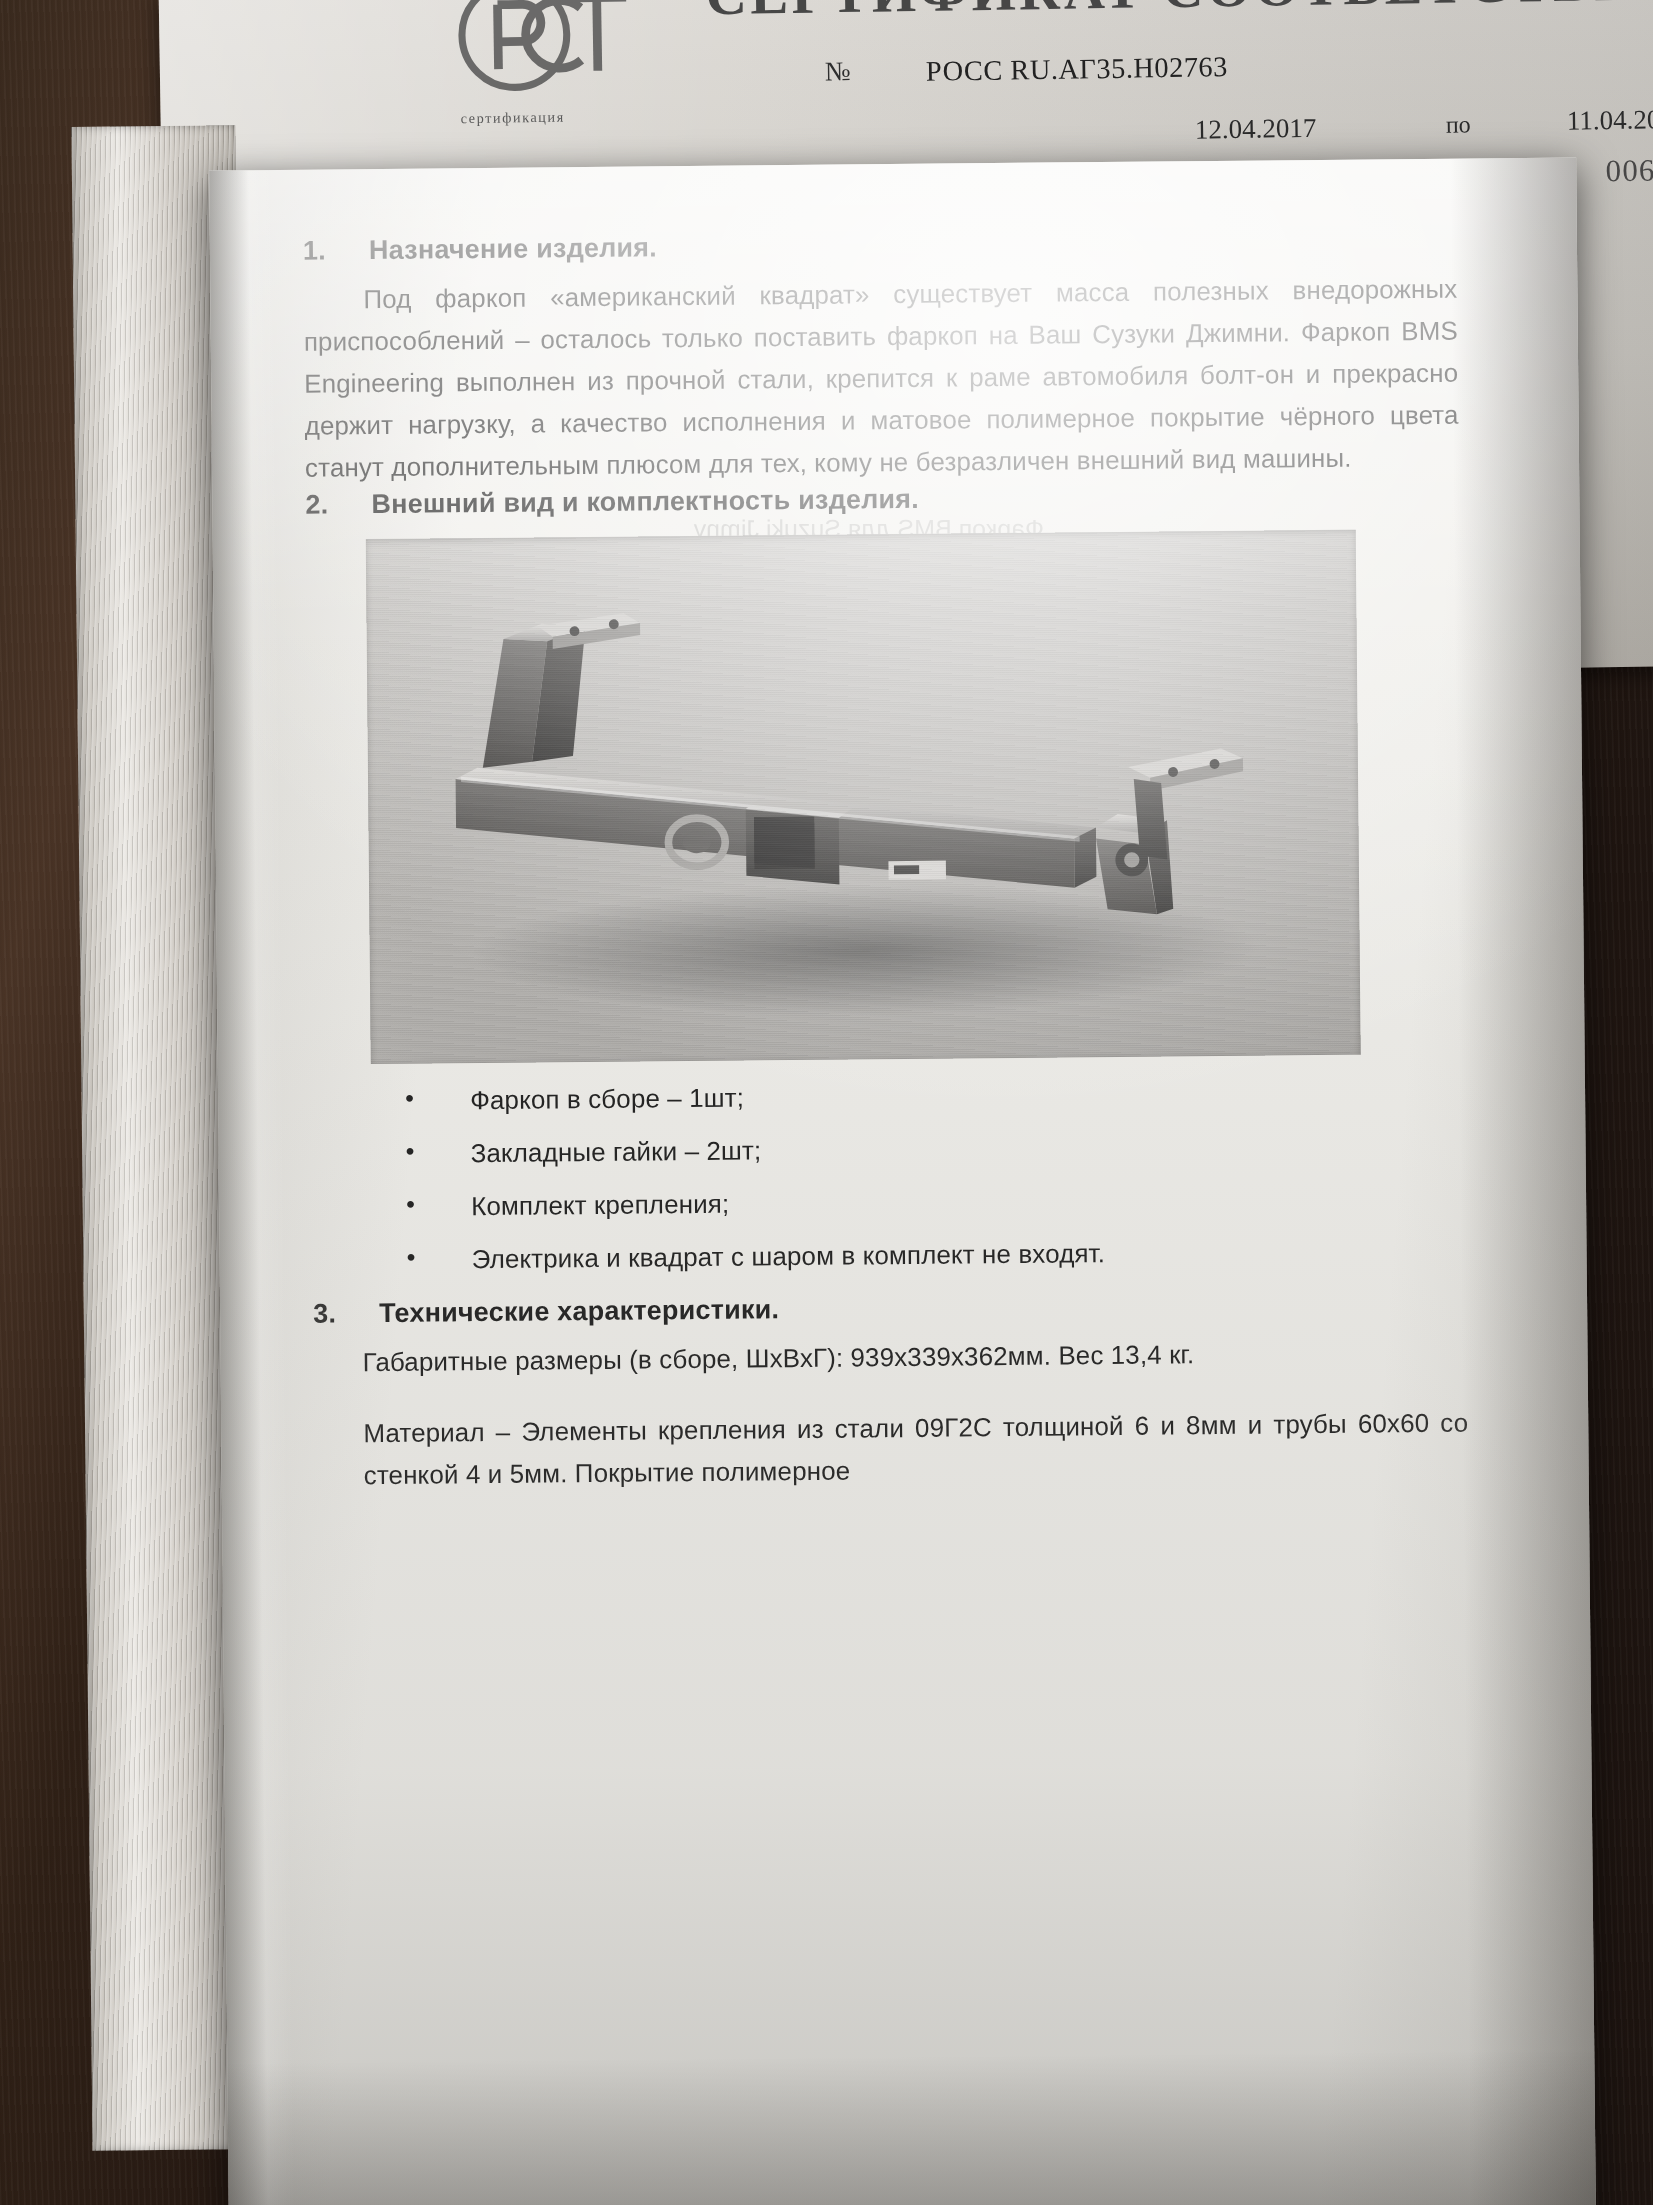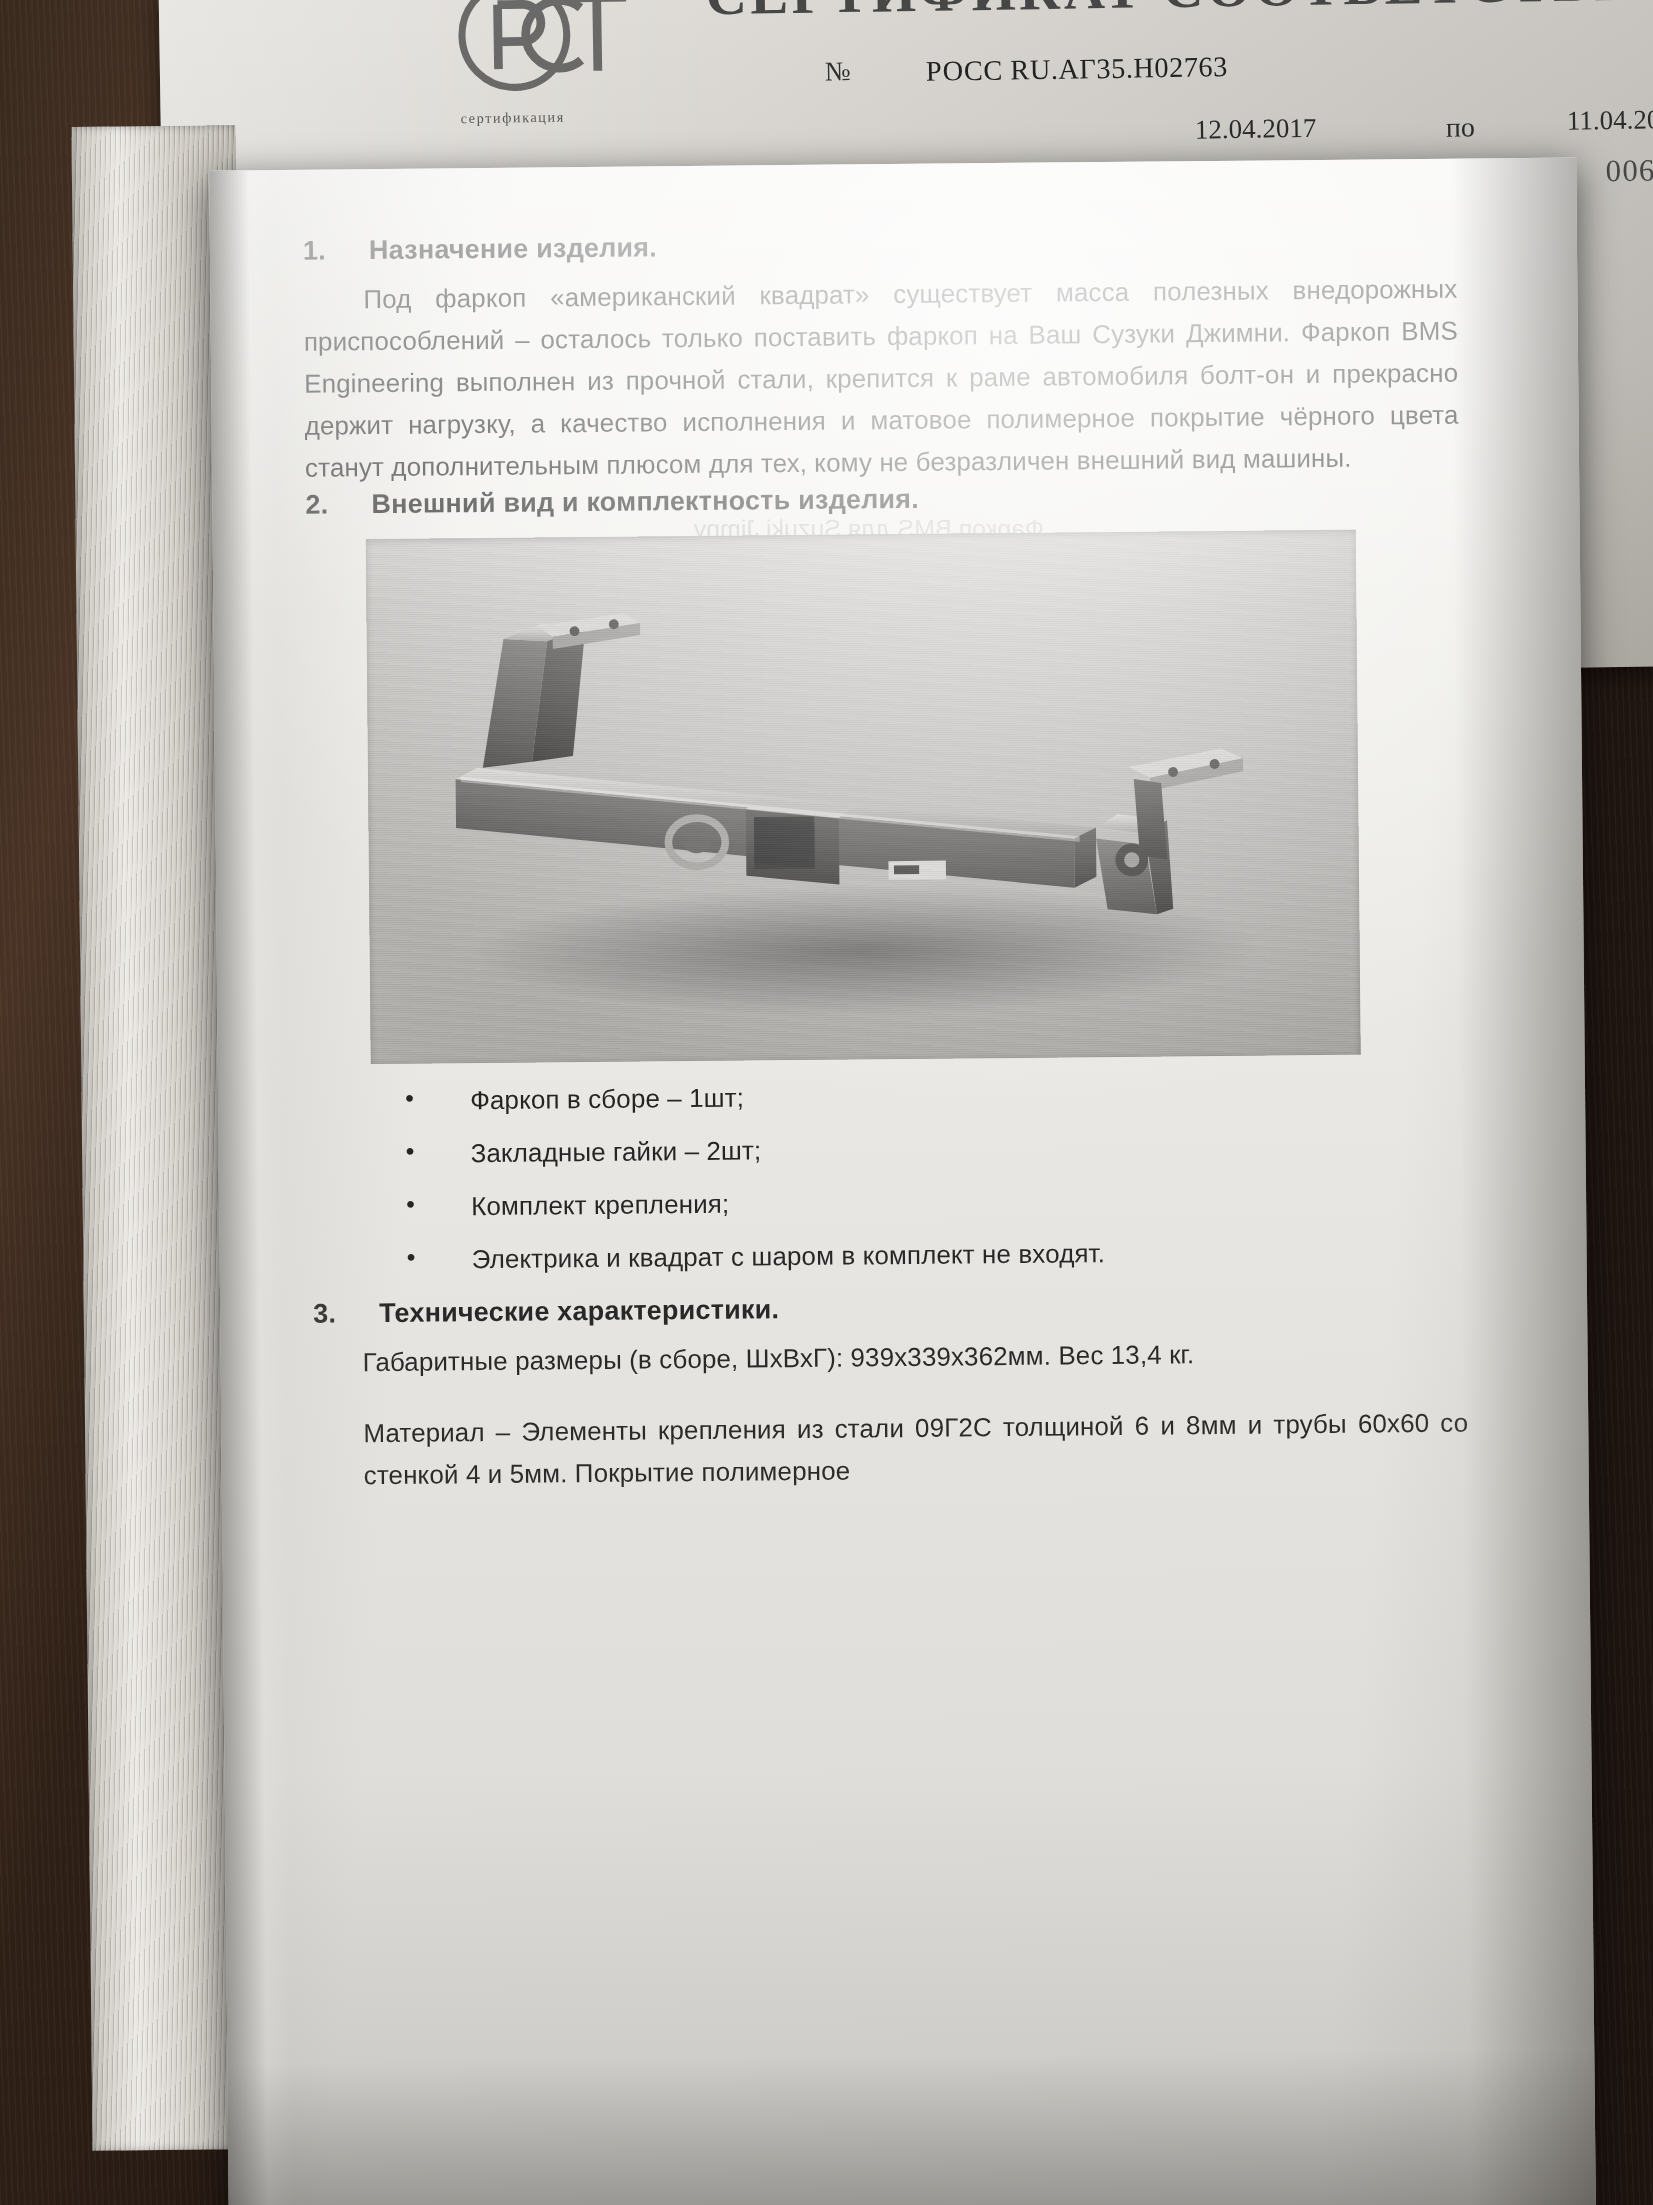--- a/index.html
+++ b/index.html
@@ -84,21 +84,21 @@
     top: 141px;
     font-size: 27px;
     color: #2b2b2b;
     font-family: "Liberation Serif", serif;
     white-space: nowrap;
   }
   .cert-po {
     position: absolute;
     left: 1285px;
     top: 142px;
-    font-size: 28px;
+    font-size: 24px;
     color: #2b2b2b;
     font-family: "Liberation Serif", serif;
   }
   .cert-date-to {
     position: absolute;
     left: 1406px;
     top: 138px;
     font-size: 27px;
     color: #2b2b2b;
     font-family: "Liberation Serif", serif;

